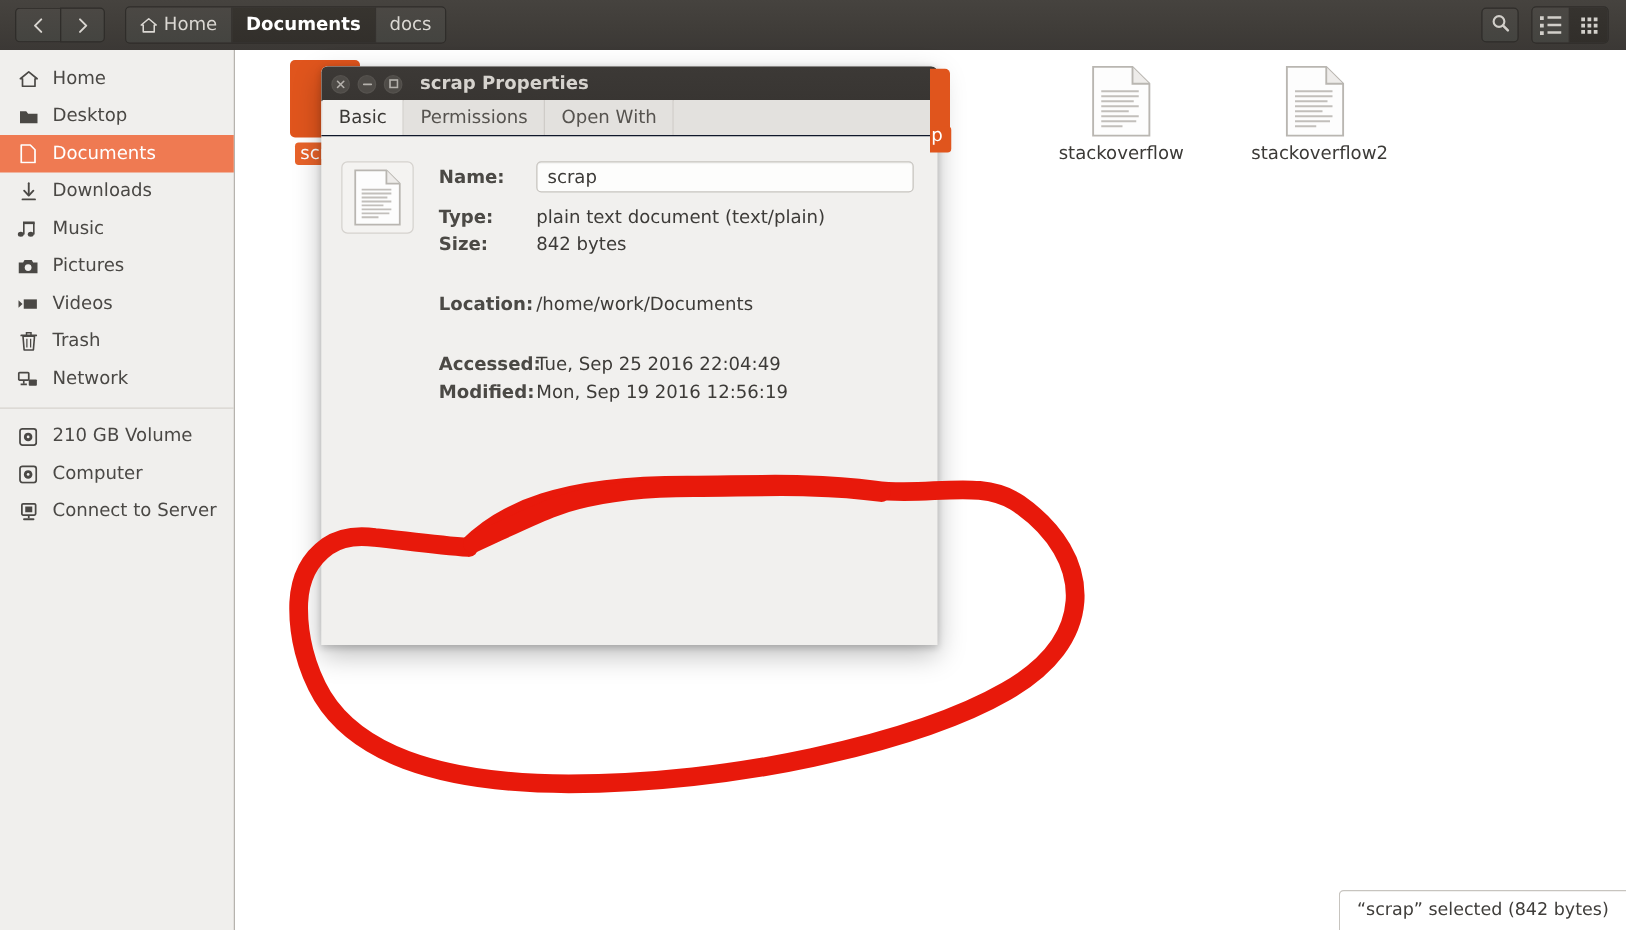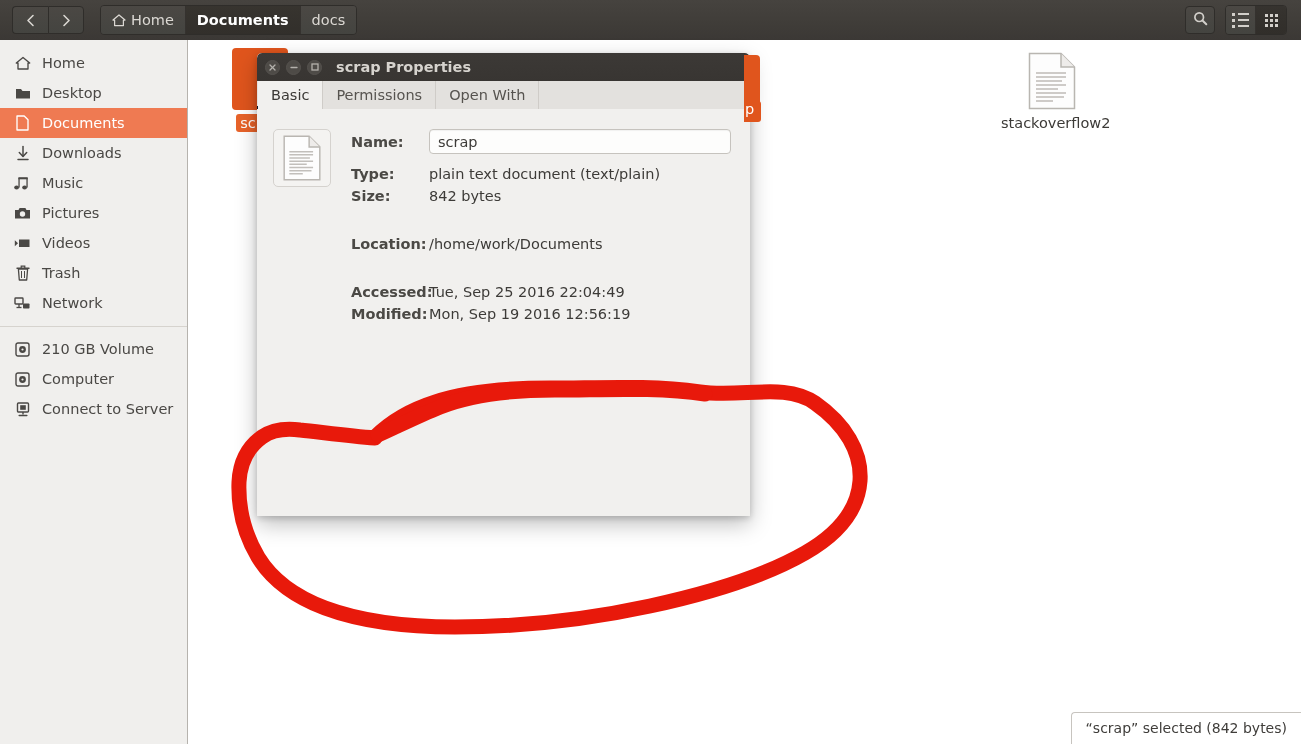--- a/index.html
+++ b/index.html
@@ -135,22 +135,22 @@
     width: 15px; height: 15px; border-radius: 50%;
     background: #4e4b47; border: 1px solid #55524e;
     display:flex; align-items:center; justify-content:center; cursor: pointer;
     color: #cfccc7;
   }
   .wbtn svg { display:block; }
   .dlg-title {
     margin-left: 8px; color: #d6d3ce; font-size: 14.5px; font-weight: bold;
   }
   .dlg-tabs {
-    display: flex; align-items: flex-start; height: 28px;
-    background: #e3e1de; border-bottom: 3px solid #0f172a;
+    display: flex; align-items: flex-end; height: 28px;
+    background: #e3e1de; border-bottom: 1px solid #0f172a;
     padding-left: 1px;
   }
   .dlg-tab {
     height: 28px; padding: 0 13px; display:flex; align-items:center;
     font-size: 14.5px; color: #56534f; cursor: pointer;
     border-right: 1px solid #cfccc8;
     background: #e3e1de;
   }
   .dlg-tab.active { background: #f1f0ee; color: #3a3835; }
   .dlg-tabs .tab-filler { flex: 1; height: 28px; background: #e3e1de; }
@@ -399,20 +399,39 @@
   <div class="main">
     <div class="file-grid">
 
       <div class="file-item selected" style="left:16px;">
         <div class="file-icon-box">
           <span class="sel-hl" style="width:56px;height:62px;left:27px;top:0;"></span>
         </div>
         <span class="file-label">scrap</span>
       </div>
 
+      <div class="file-item" style="left:653px;">
+        <div class="file-icon-box">
+          <svg class="doc-ico" viewBox="0 0 48 58">
+            <path d="M1.5 1.5 L33 1.5 L46.5 15 L46.5 56.5 L1.5 56.5 Z" fill="#fdfdfd" stroke="#b9b6b1" stroke-width="1.5"></path>
+            <path d="M33 1.5 L33 15 L46.5 15" fill="#eeecea" stroke="#b9b6b1" stroke-width="1.5"></path>
+            <g stroke="#c2bfbb" stroke-width="1.6">
+              <line x1="8" y1="21" x2="38" y2="21"></line>
+                <line x1="8" y1="25" x2="38" y2="25"></line>
+              <line x1="8" y1="29" x2="34" y2="29"></line>
+                <line x1="8" y1="33" x2="38" y2="33"></line>
+              <line x1="8" y1="37" x2="30" y2="37"></line>
+                <line x1="8" y1="41" x2="38" y2="41"></line>
+              <line x1="8" y1="45" x2="36" y2="45"></line>
+                <line x1="8" y1="49" x2="25" y2="49"></line>
+            </g>
+          </svg>
+        </div>
+        <span class="file-label">stackoverflow</span>
+      </div>
 
       <div class="file-item" style="left:808px;">
         <div class="file-icon-box">
           <svg class="doc-ico" viewBox="0 0 48 58">
             <path d="M1.5 1.5 L33 1.5 L46.5 15 L46.5 56.5 L1.5 56.5 Z" fill="#fdfdfd" stroke="#b9b6b1" stroke-width="1.5"></path>
             <path d="M33 1.5 L33 15 L46.5 15" fill="#eeecea" stroke="#b9b6b1" stroke-width="1.5"></path>
             <g stroke="#c2bfbb" stroke-width="1.6">
               <line x1="8" y1="21" x2="38" y2="21"></line>
                 <line x1="8" y1="25" x2="38" y2="25"></line>
               <line x1="8" y1="29" x2="34" y2="29"></line>

